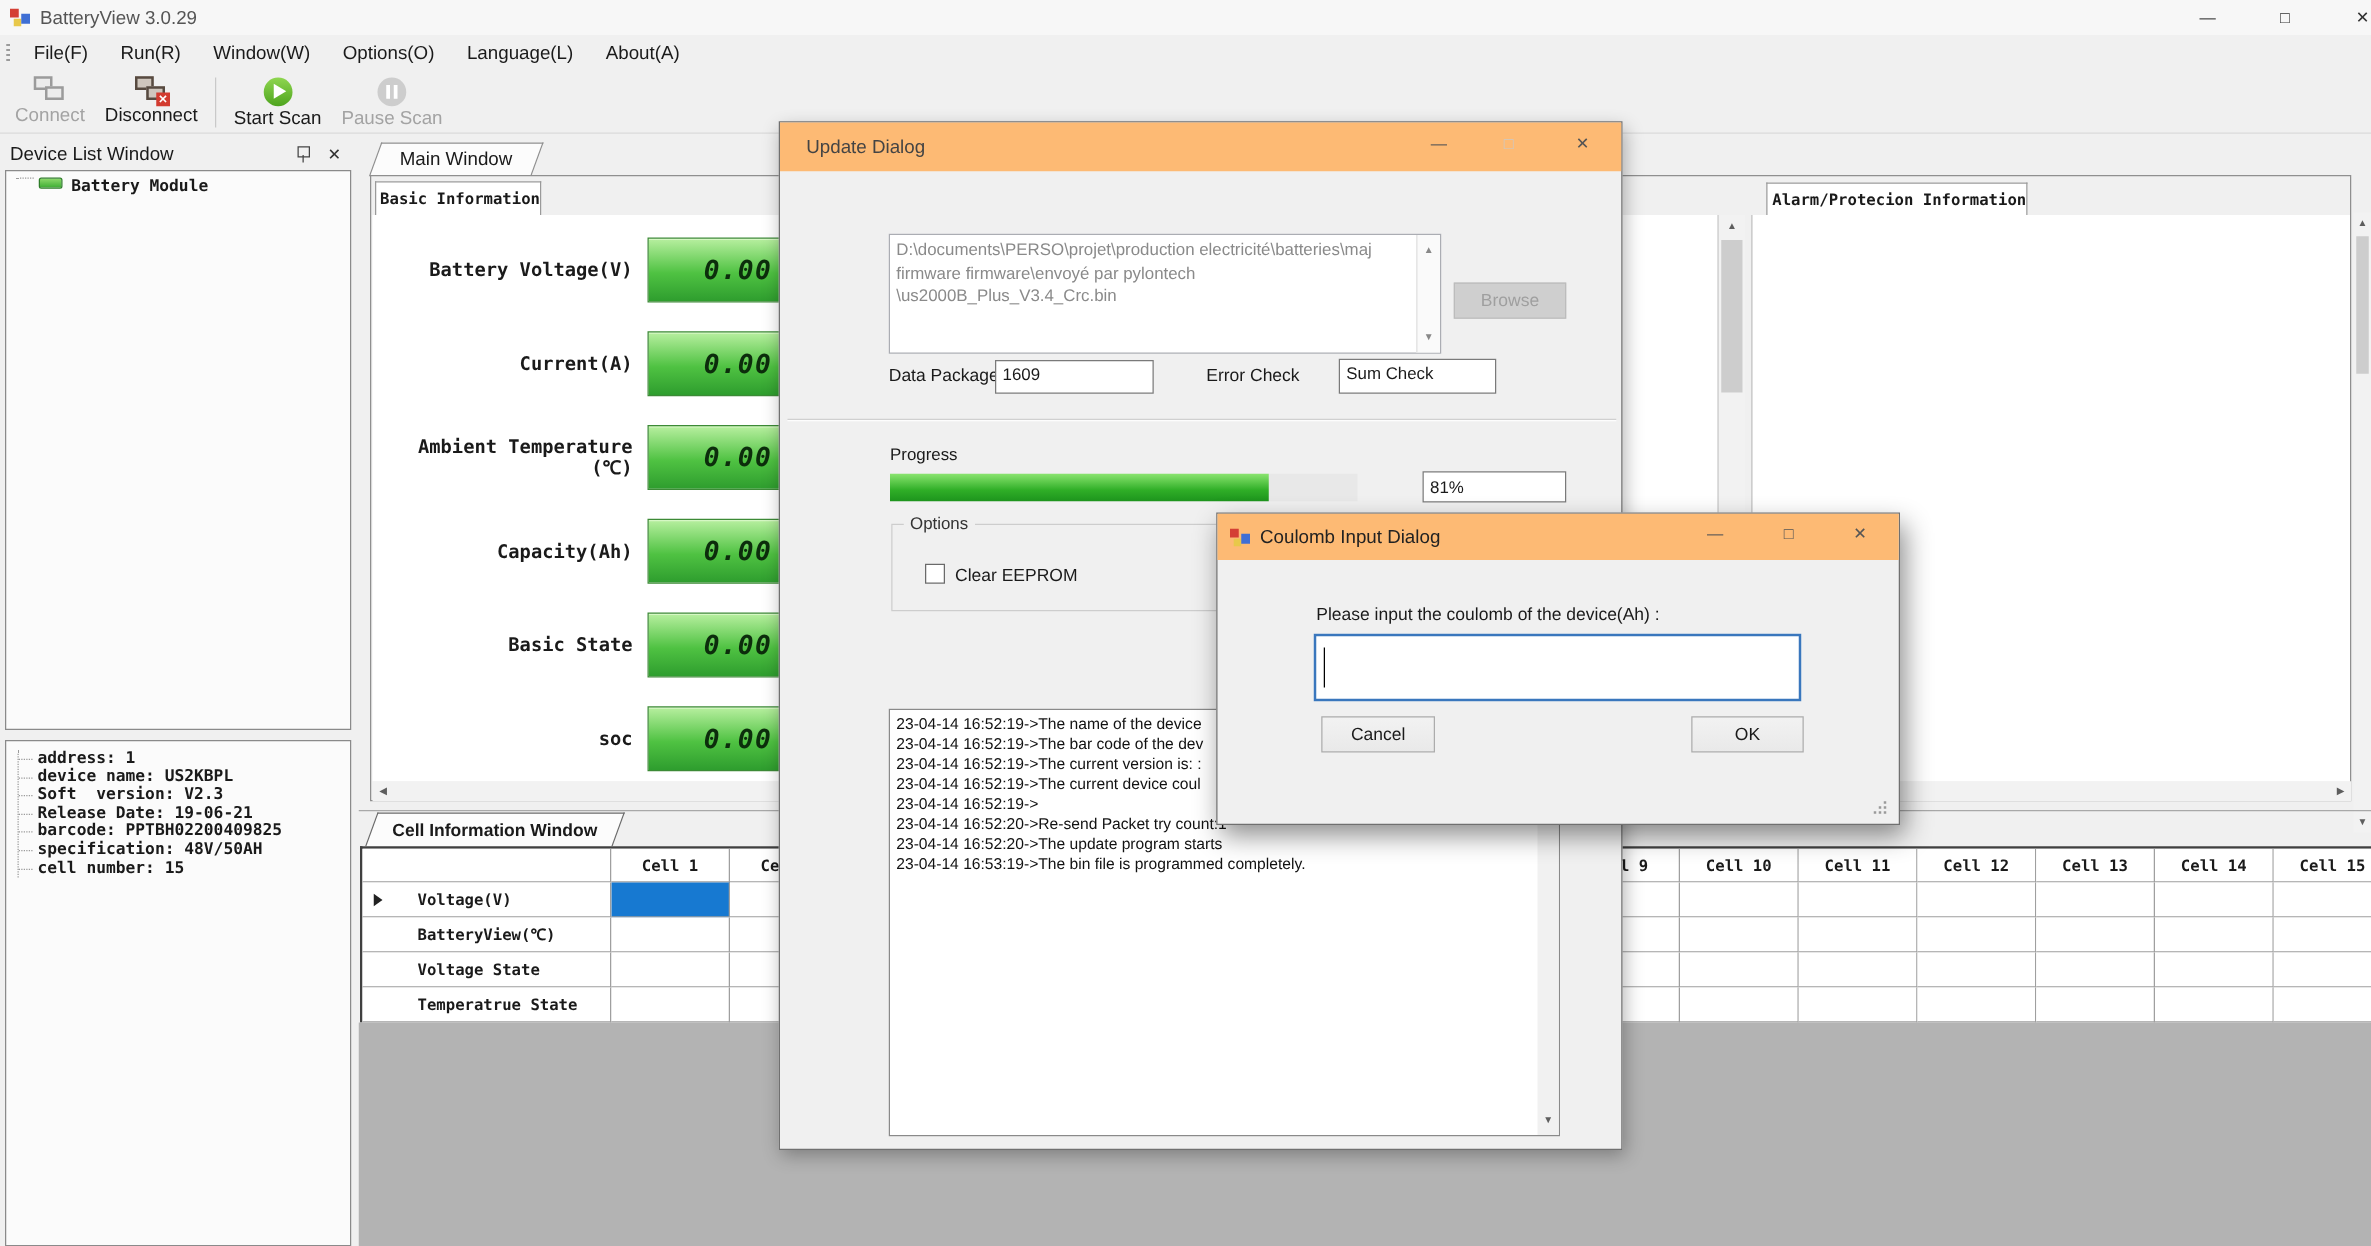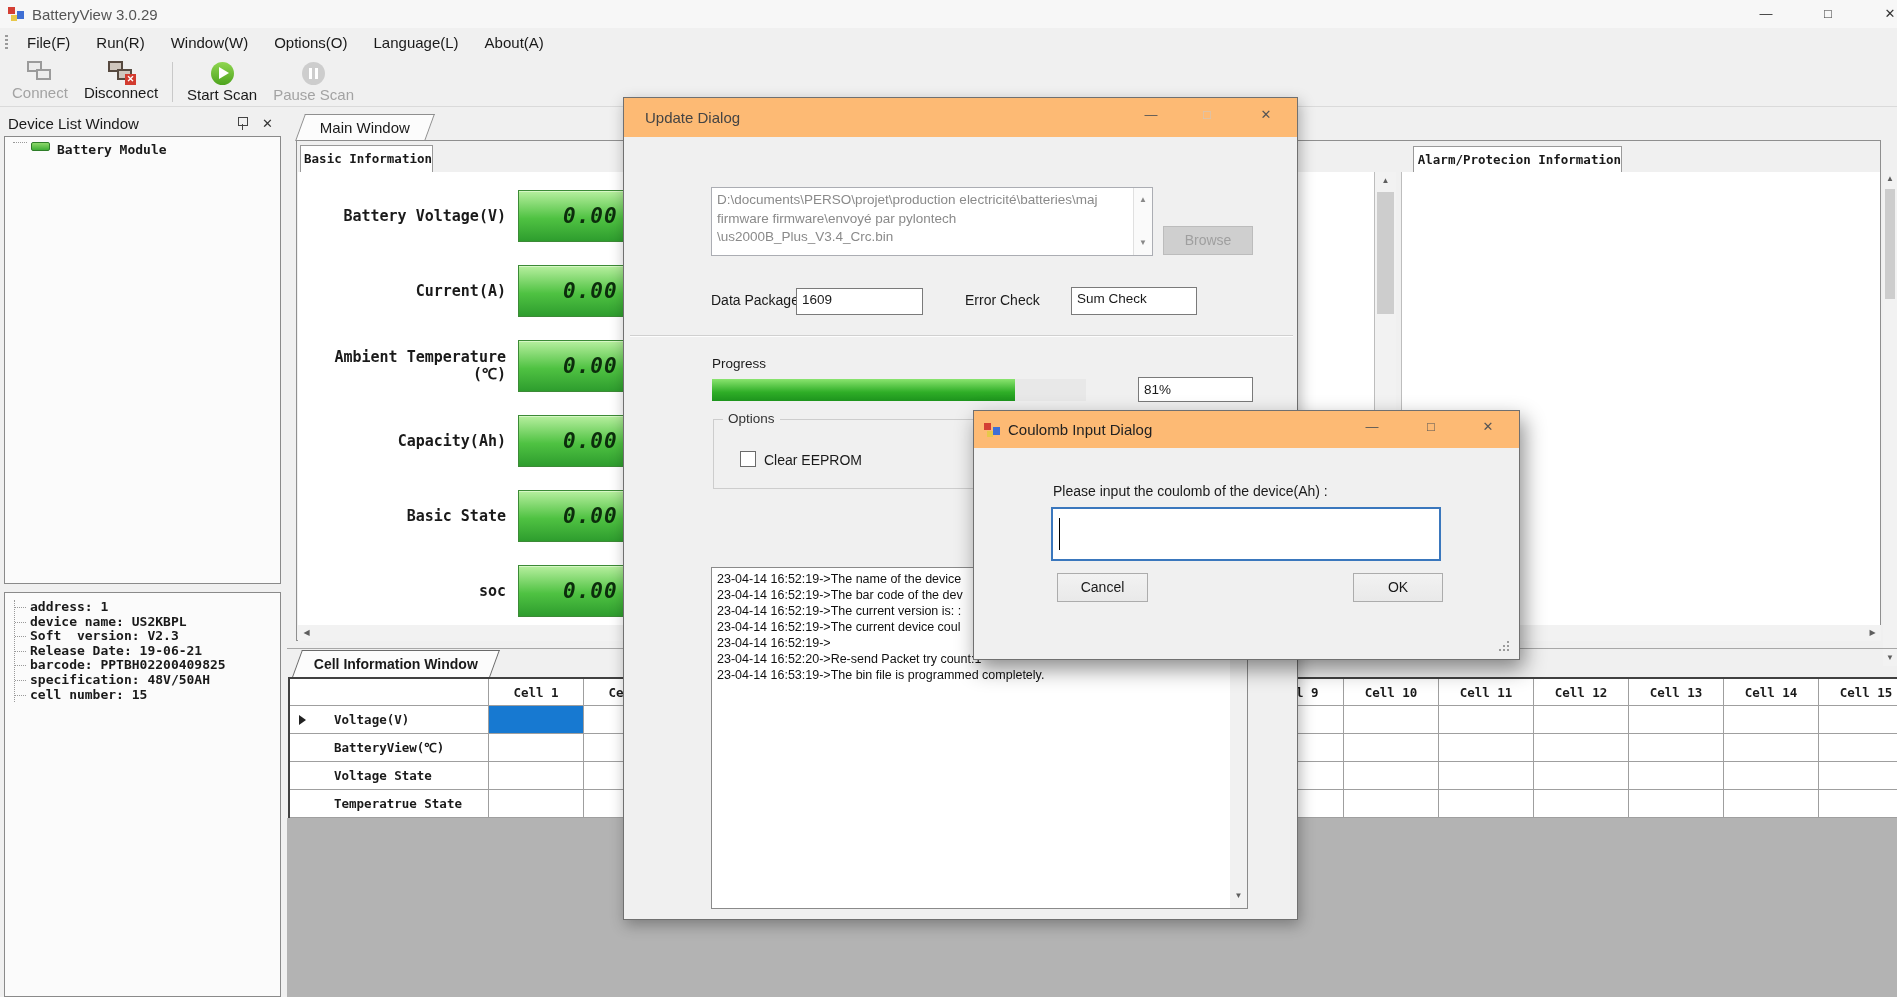--- a/index.html
+++ b/index.html
@@ -353,21 +353,21 @@
   <div class="abs" style="left:287px;top:818px;width:1610px;height:179px;background:#b3b3b3"></div>
 
   <div class="dialog" style="left:623px;top:97px;width:675px;height:823px;z-index:10;box-shadow:2px 5px 14px rgba(0,0,0,0.3)">
     <div class="dlg-title" style="height:39px">
       <span style="font-size:15px;color:#444;margin-left:11px">Update Dialog</span>
     </div>
     <span class="dlg-btn" style="left:511px;top:9px">—</span>
     <span class="dlg-btn" style="left:567px;top:9px;color:#c9c9c9">□</span>
     <span class="dlg-btn" style="left:626px;top:9px">✕</span>
 
-    <div class="field-ins" style="left:87px;top:89px;width:442px;height:69px;border-color:#abadb3;color:#8a8a8a;line-height:18.5px;padding-right:24px">
+    <div class="field-ins" style="left:87px;top:89px;width:442px;height:96px;border-color:#abadb3;color:#8a8a8a;line-height:18.5px;padding-right:24px">
       <div>D:\documents\PERSO\projet\production electricité\batteries\maj</div>
       <div>firmware firmware\envoyé par pylontech</div>
       <div>\us2000B_Plus_V3.4_Crc.bin</div>
       <div style="position:absolute;right:0;top:0;bottom:0;width:19px;border-left:1px solid #e0e0e0;background:#fafafa">
         <span class="sbarrow" style="top:3px;color:#888">▲</span>
         <span class="sbarrow" style="bottom:3px;color:#888">▼</span>
       </div>
     </div>
     <div class="winbtn2" style="left:539px;top:128px;width:90px;background:#cfcfcf;border-color:#bcbcbc;color:#9f9f9f">Browse</div>
 
@@ -390,20 +390,21 @@
       <span class="abs" style="left:50px;top:32px;font-size:14px">Clear EEPROM</span>
     </div>
 
     <div class="field-ins" style="left:87px;top:469px;width:537px;height:342px;border-color:#8a8a8a;font-size:12.5px;line-height:16px;color:#111;padding:3px 22px 3px 5px">
       <div class="logline">23-04-14 16:52:19-&gt;The name of the device</div>
       <div class="logline">23-04-14 16:52:19-&gt;The bar code of the dev</div>
       <div class="logline">23-04-14 16:52:19-&gt;The current version is: :</div>
       <div class="logline">23-04-14 16:52:19-&gt;The current device coul</div>
       <div class="logline">23-04-14 16:52:19-&gt;</div>
       <div class="logline">23-04-14 16:52:20-&gt;Re-send Packet try count:1</div>
+      <div class="logline">23-04-14 16:52:20-&gt;The update program starts</div>
       <div class="logline">23-04-14 16:53:19-&gt;The bin file is programmed completely.</div>
       <div style="position:absolute;right:0;top:0;bottom:0;width:17px;background:#f1f1f1">
         <span class="sbarrow" style="top:4px">▲</span>
         <span class="sbarrow" style="bottom:4px">▼</span>
       </div>
     </div>
   </div>
 
   <div class="dialog" style="left:973px;top:410px;width:547px;height:250px;z-index:20;box-shadow:4px 9px 20px rgba(0,0,0,0.45)">
     <div class="dlg-title" style="height:37px">

